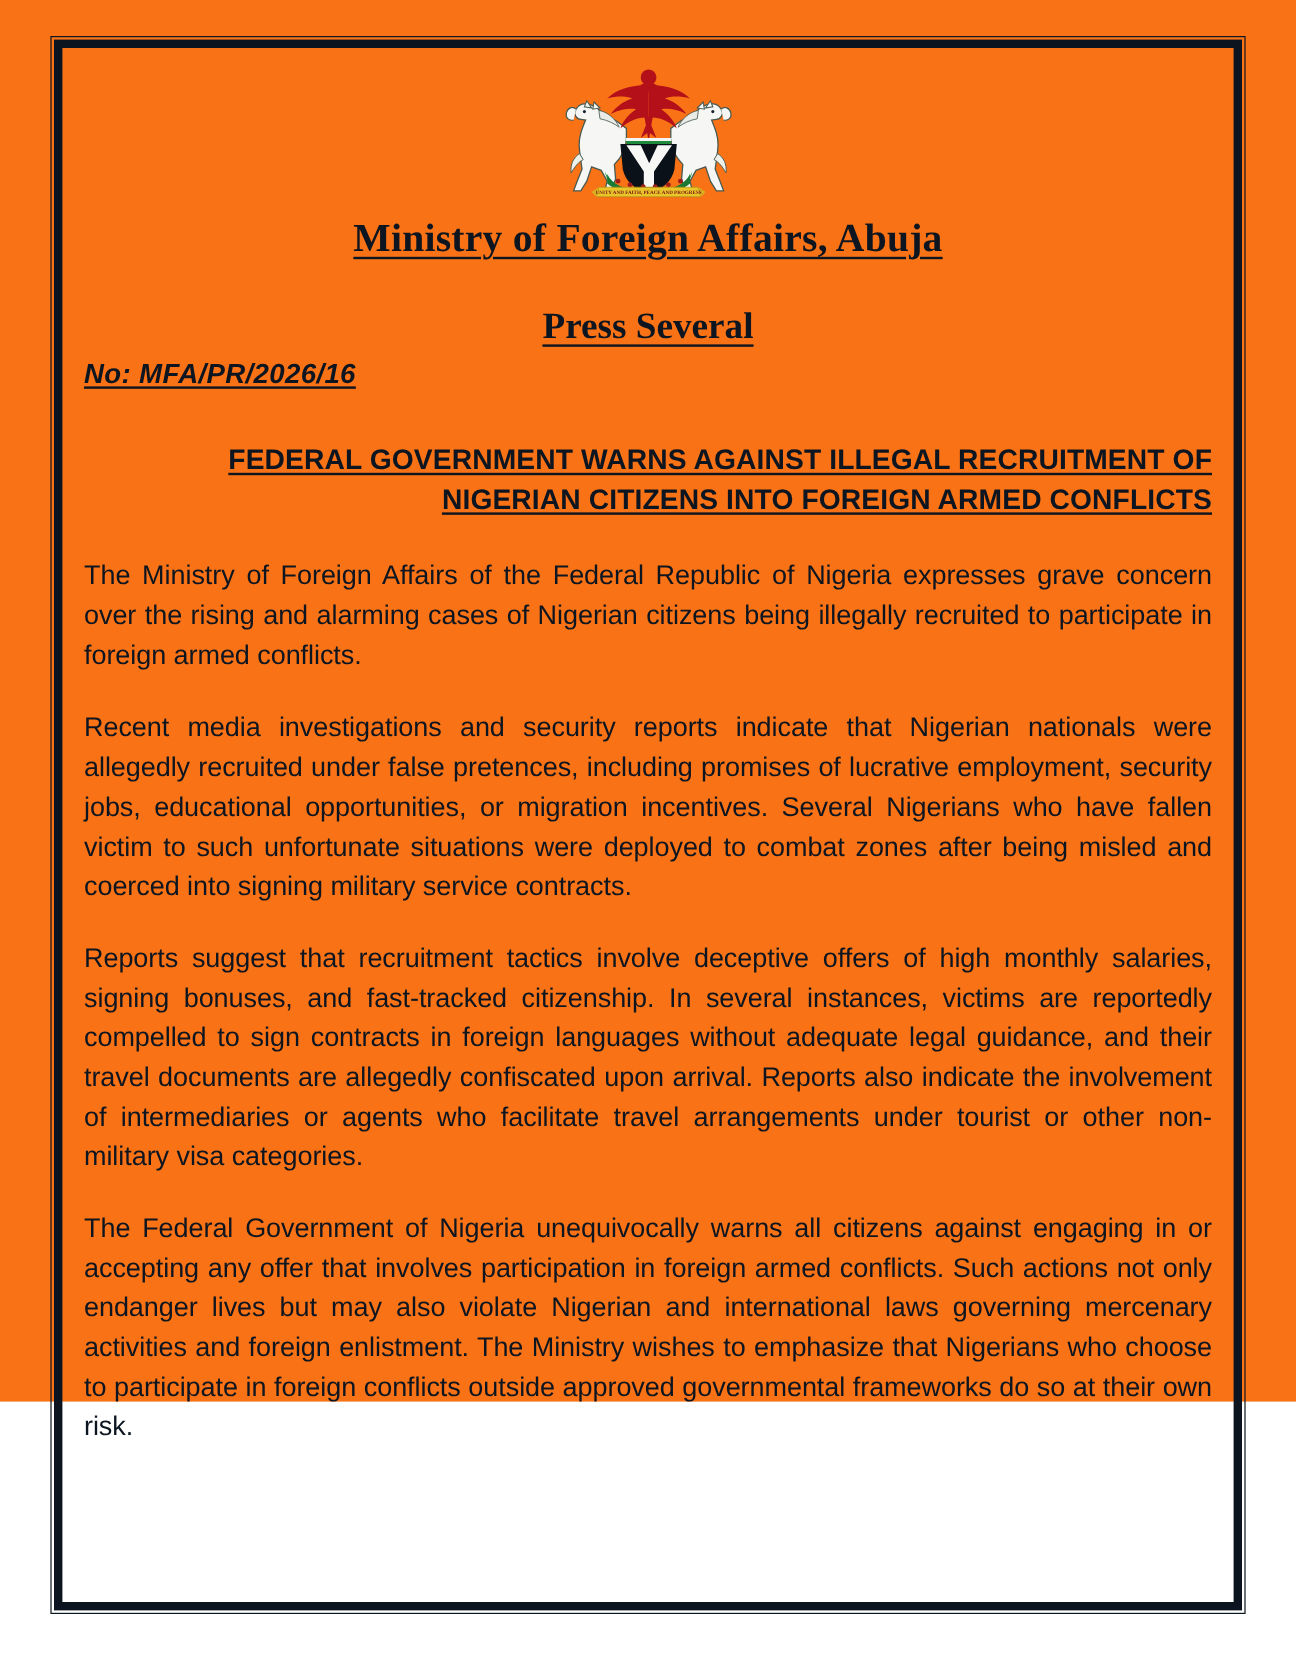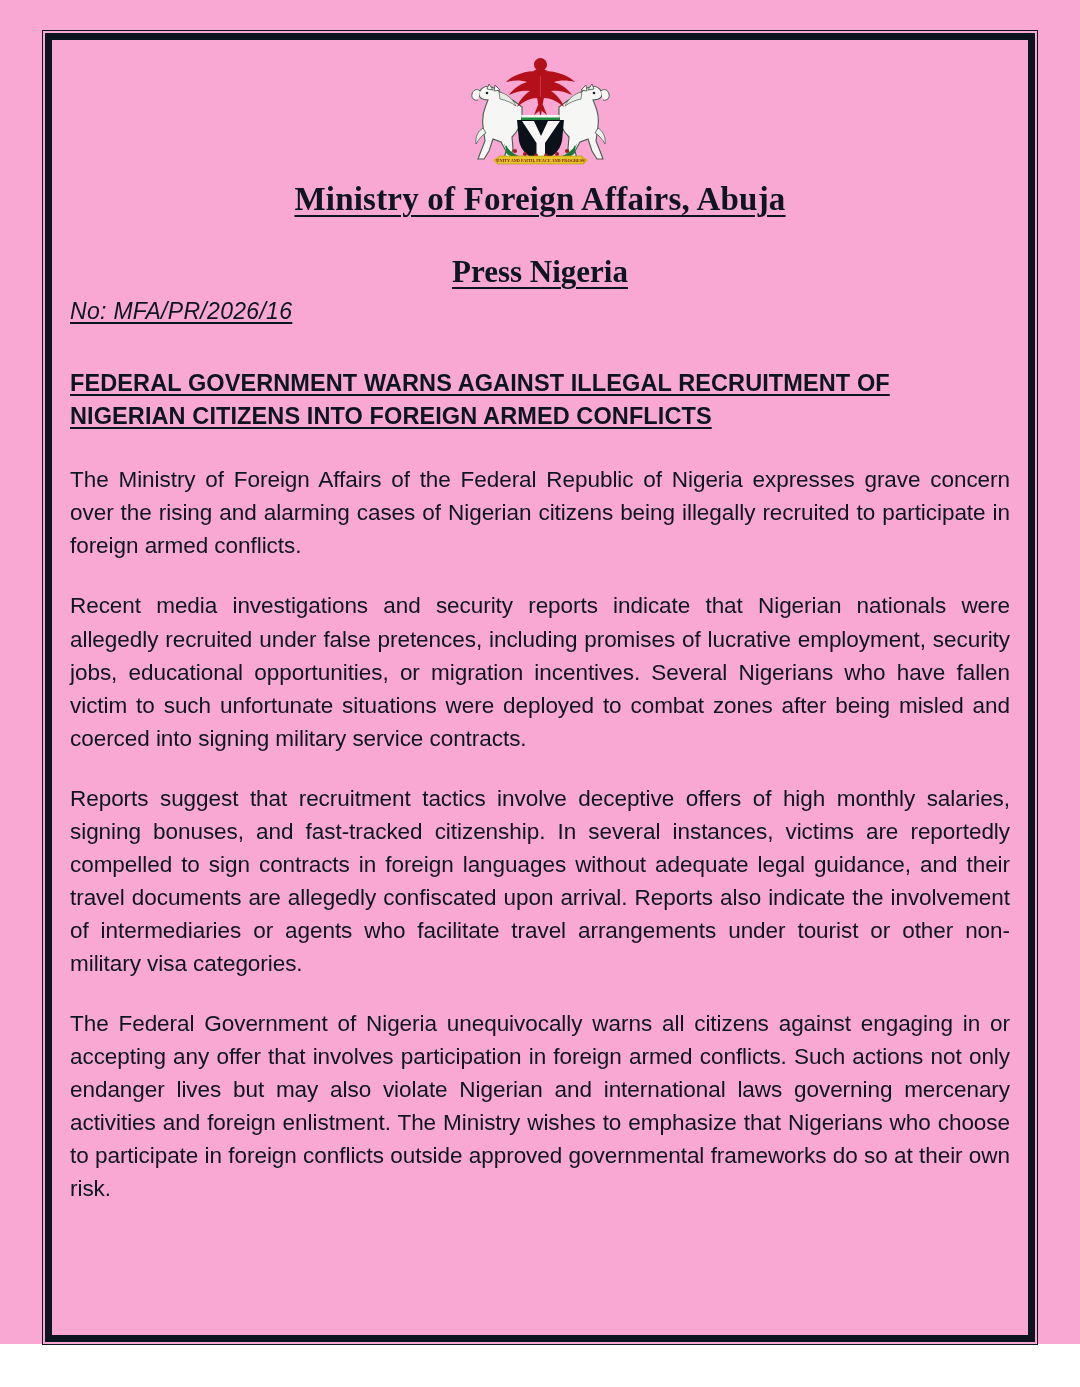--- a/index.html
+++ b/index.html
@@ -11,22 +11,22 @@
     width: 1080px;
     height: 1387px;
     font-family: "Liberation Sans", sans-serif;
     color: #0d1520;
     overflow: hidden;
   }
 
   .page {
     position: relative;
     width: 1080px;
-    height: 1344px;
-    background: #f9a8d4;
+    height: 1168px;
+    background: #f97316;
     box-sizing: border-box;
   }
 
   
   .frame-outer {
     position: absolute;
     left: 42px;
     top: 30px;
     width: 996px;
     height: 1315px;
@@ -89,40 +89,41 @@
     line-height: 1.15;
   }
   .doc-subtitle span {
     text-decoration: underline;
     text-underline-offset: 5px;
     text-decoration-thickness: 2px;
   }
 
   .ref-no {
     font-family: "Liberation Sans", sans-serif;
-    font-weight: normal;
+    font-weight: bold;
     font-style: italic;
     font-size: 23px;
     margin: 8px 0 0 0;
     letter-spacing: 0.3px;
   }
   .ref-no span {
     text-decoration: underline;
     text-underline-offset: 3px;
     text-decoration-thickness: 2px;
   }
 
   .headline {
     font-family: "Liberation Sans", sans-serif;
     font-weight: bold;
     font-size: 23.5px;
     line-height: 1.42;
     margin: 42px 0 0 0;
     text-transform: uppercase;
     letter-spacing: 0.1px;
+    text-align: right;
   }
   .headline span {
     text-decoration: underline;
     text-underline-offset: 3px;
     text-decoration-thickness: 2px;
     box-decoration-break: clone;
     -webkit-box-decoration-break: clone;
   }
 
   
@@ -220,21 +221,21 @@
           <text x="165" y="218" text-anchor="middle" font-family="Liberation Serif, serif" font-size="8.5" fill="#7a1414" font-weight="bold">UNITY AND FAITH, PEACE AND PROGRESS</text>
         </g>
       </svg>
     </div>
 
     <h1 class="doc-title">
       <span>Ministry of Foreign Affairs, Abuja</span>
     </h1>
 
     <h2 class="doc-subtitle">
-      <span>Press Nigeria</span>
+      <span>Press Several</span>
     </h2>
 
     <div class="ref-no">
       <span>No: MFA/PR/2026/16</span>
     </div>
 
     <div class="headline">
       <span>FEDERAL GOVERNMENT WARNS AGAINST ILLEGAL RECRUITMENT OF NIGERIAN CITIZENS INTO FOREIGN ARMED CONFLICTS</span>
     </div>
 

